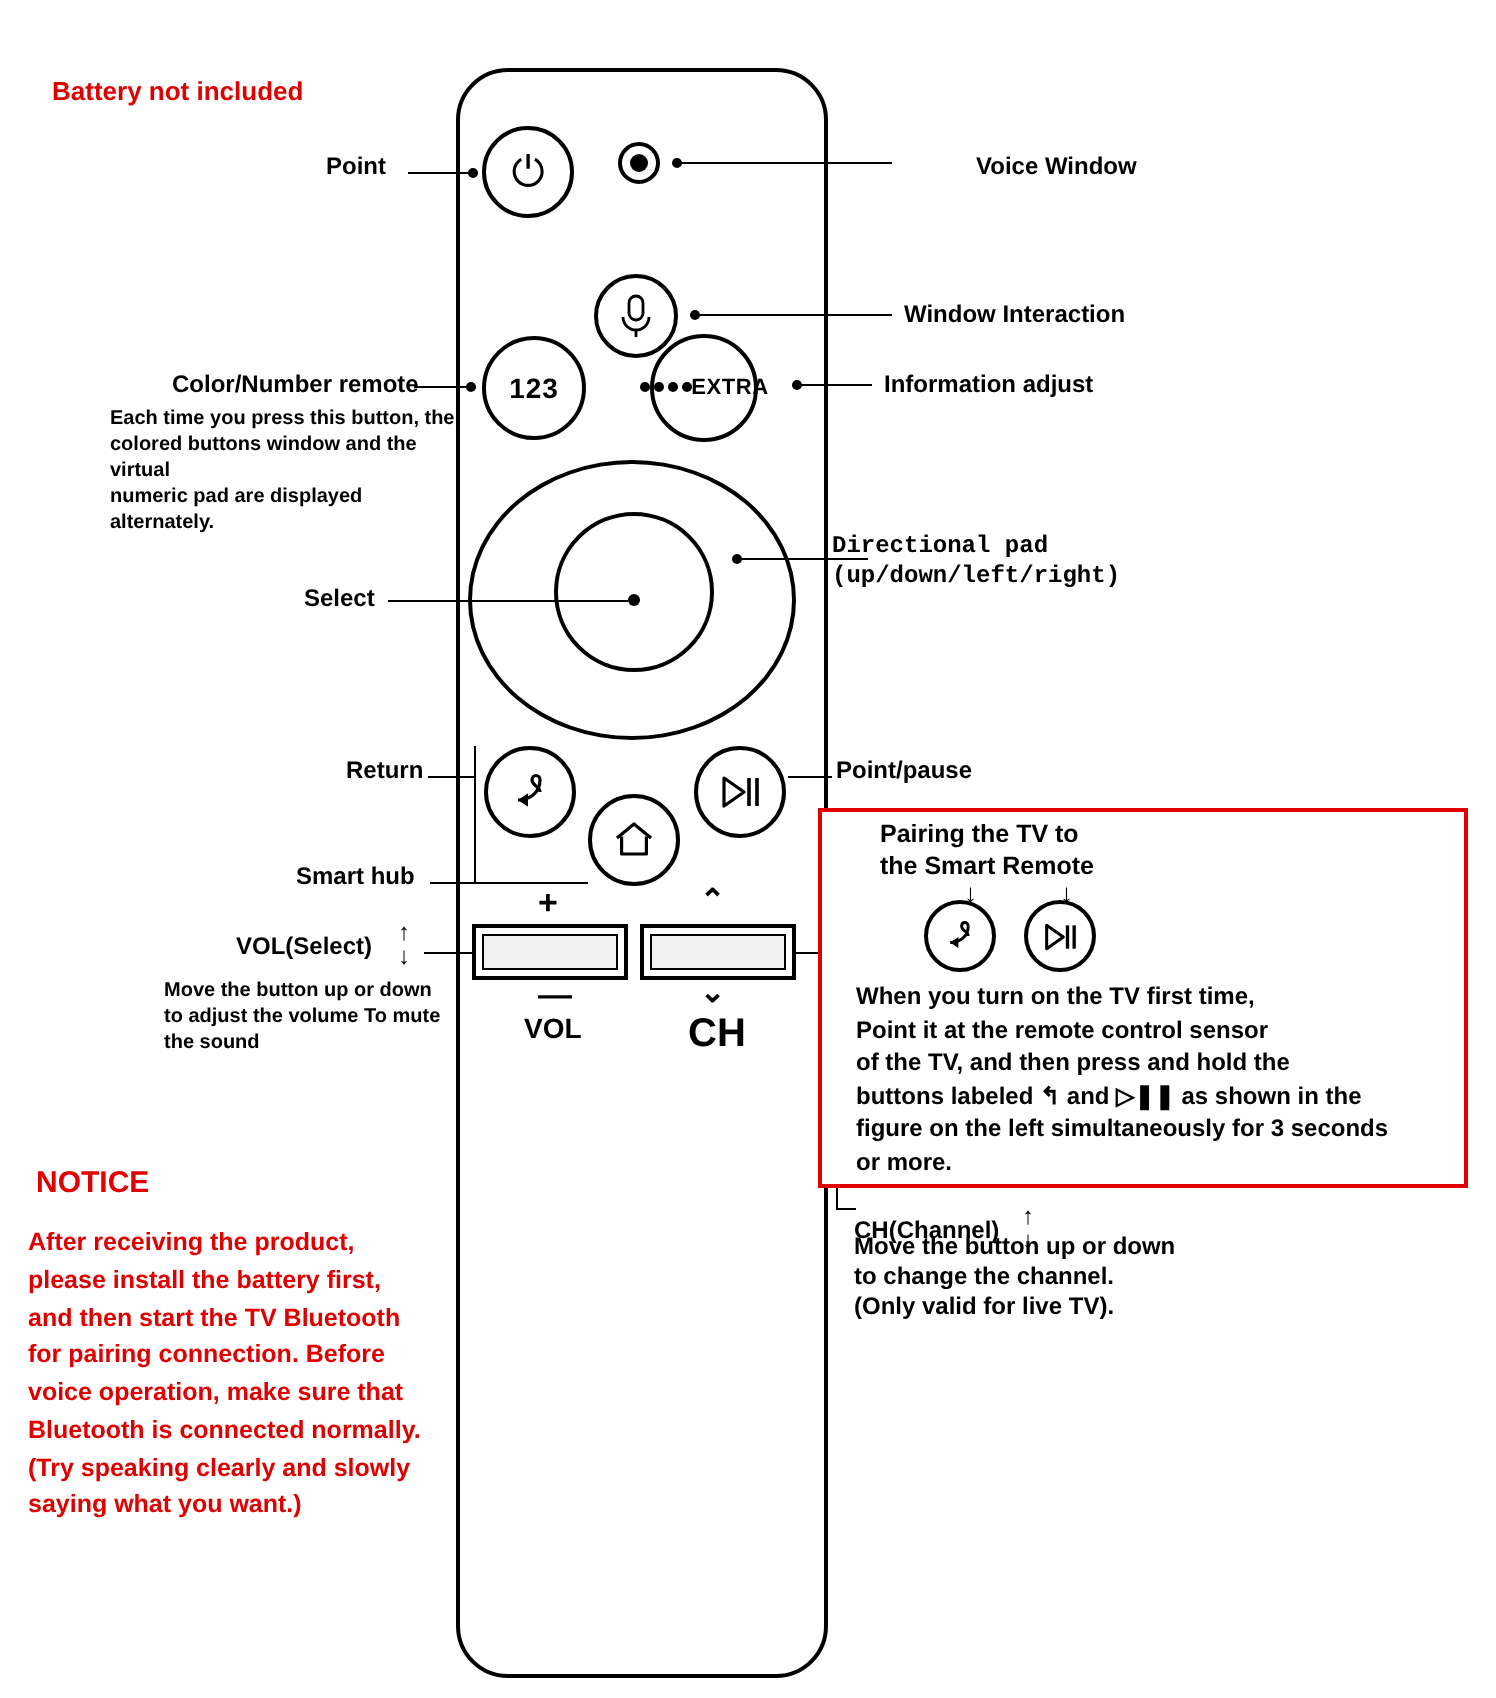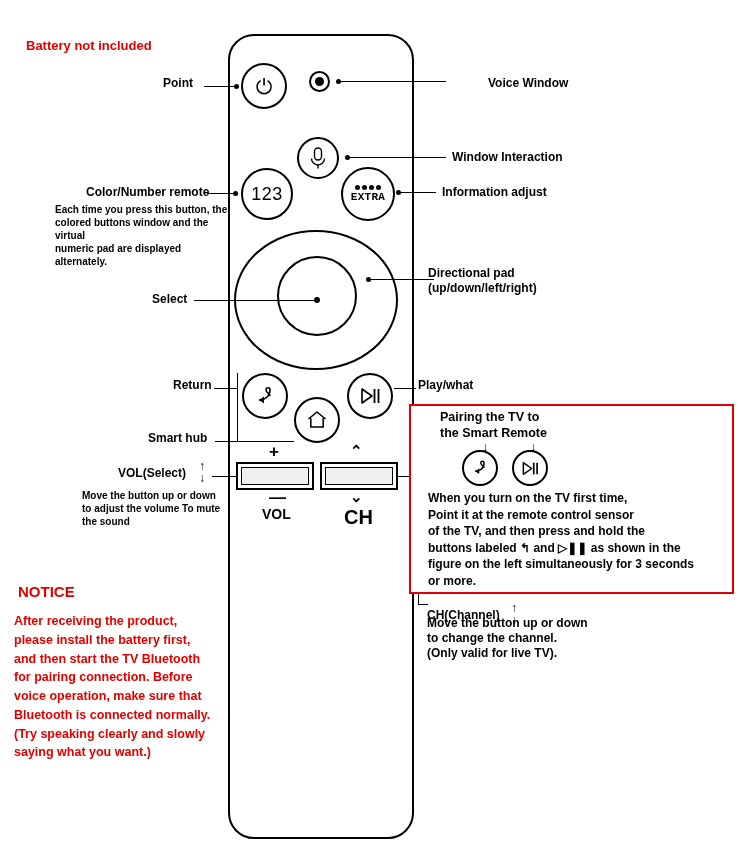--- a/index.html
+++ b/index.html
@@ -50,23 +50,23 @@
     display:flex; align-items:center; justify-content:center;
   }
   #voice-window-inner {
     width: 9px; height: 9px; border-radius: 50%; background: #000;
   }
 
   #voice-interaction-button { left: 297px; top: 137px; width: 42px; height: 42px; }
   #mic-icon { width: 22px; height: 24px; display:block; }
 
   #color-number-button { left: 241px; top: 168px; width: 52px; height: 52px; }
-  #color-number-button .glyph { font-size: 18px; font-weight: normal; letter-spacing: 0.5px; }
-
-  #information-button { left: 341px; top: 167px; width: 54px; height: 54px; flex-direction: column; font-family: Liberation Mono, monospace; }
+  #color-number-button .glyph { font-size: 14px; font-weight: bold; letter-spacing: 0.5px; }
+
+  #information-button { left: 325px; top: 167px; width: 54px; height: 54px; flex-direction: row; }
   #extra-dots { display: flex; gap: 2px; margin-bottom: 1px; }
   #extra-dots i { width: 5px; height: 5px; background: #000; border-radius: 50%; display:block; }
   #information-button .glyph { font-size: 11px; font-weight: bold; letter-spacing: 0.3px; }
 
   
   #dpad-outer {
     left: 234px; top: 230px; width: 164px; height: 140px;
     border: 2px solid #000;
     border-radius: 50%;
     box-sizing: border-box;
@@ -172,21 +172,21 @@
   #return-label { left: 173px; top: 378px; }
   #smart-hub-label { left: 148px; top: 431px; }
   #vol-label-left { left: 118px; top: 466px; }
   #vol-desc { left: 82px; top: 489px; width: 152px; }
   #vol-arrow { left: 199px; top: 460px; font-size: 12px; line-height: 1; }
 
   
   #voice-window-label { left: 452px; top: 76px; margin-left: 36px; }
   #voice-interaction-label { left: 452px; top: 150px; }
   #information-label { left: 442px; top: 185px; }
-  #directional-pad-label { left: 428px; top: 266px; }
+  #directional-pad-label { left: 416px; top: 266px; font-family: Liberation Mono, monospace; }
   #play-pause-label { left: 418px; top: 378px; }
   #ch-label-right { left: 427px; top: 608px; }
   #ch-desc { left: 427px; top: 616px; width: 210px; }
   #ch-arrow { left: 511px; top: 602px; font-size: 12px; line-height: 1; }
 </style>
 </head>
 <body>
 
 <div class="abs" id="remote-body"></div>
 
@@ -262,21 +262,21 @@
 <div class="abs line hline" style="left:214px; top:388px; width:24px;"></div>
 
 <div class="abs circle-btn" id="play-pause-button">
   <svg width="24" height="20" viewBox="0 0 24 20">
     <path d="M4 3 L14 10 L4 17 z" fill="none" stroke="#000" stroke-width="1.6" stroke-linejoin="round"></path>
     <line x1="16.5" y1="3" x2="16.5" y2="17" stroke="#000" stroke-width="1.8"></line>
     <line x1="20.5" y1="3" x2="20.5" y2="17" stroke="#000" stroke-width="1.8"></line>
   </svg>
 </div>
 <div class="abs line hline" style="left:394px; top:388px; width:22px;"></div>
-<div class="abs label" id="play-pause-label">Play/what</div>
+<div class="abs label" id="play-pause-label">Point/pause</div>
 
 <div class="abs circle-btn" id="smart-hub-button">
   <svg width="24" height="22" viewBox="0 0 24 22">
     <path d="M3.5 10 L12 3 L20.5 10" fill="none" stroke="#000" stroke-width="1.6" stroke-linejoin="round"></path>
     <path d="M5.8 9.2 L5.8 18 L18.2 18 L18.2 9.2" fill="none" stroke="#000" stroke-width="1.6" stroke-linejoin="round"></path>
   </svg>
 </div>
 <div class="abs label" id="smart-hub-label">Smart hub</div>
 
 <div class="abs line vline" style="left:237px; top:373px; height:68px;"></div>

